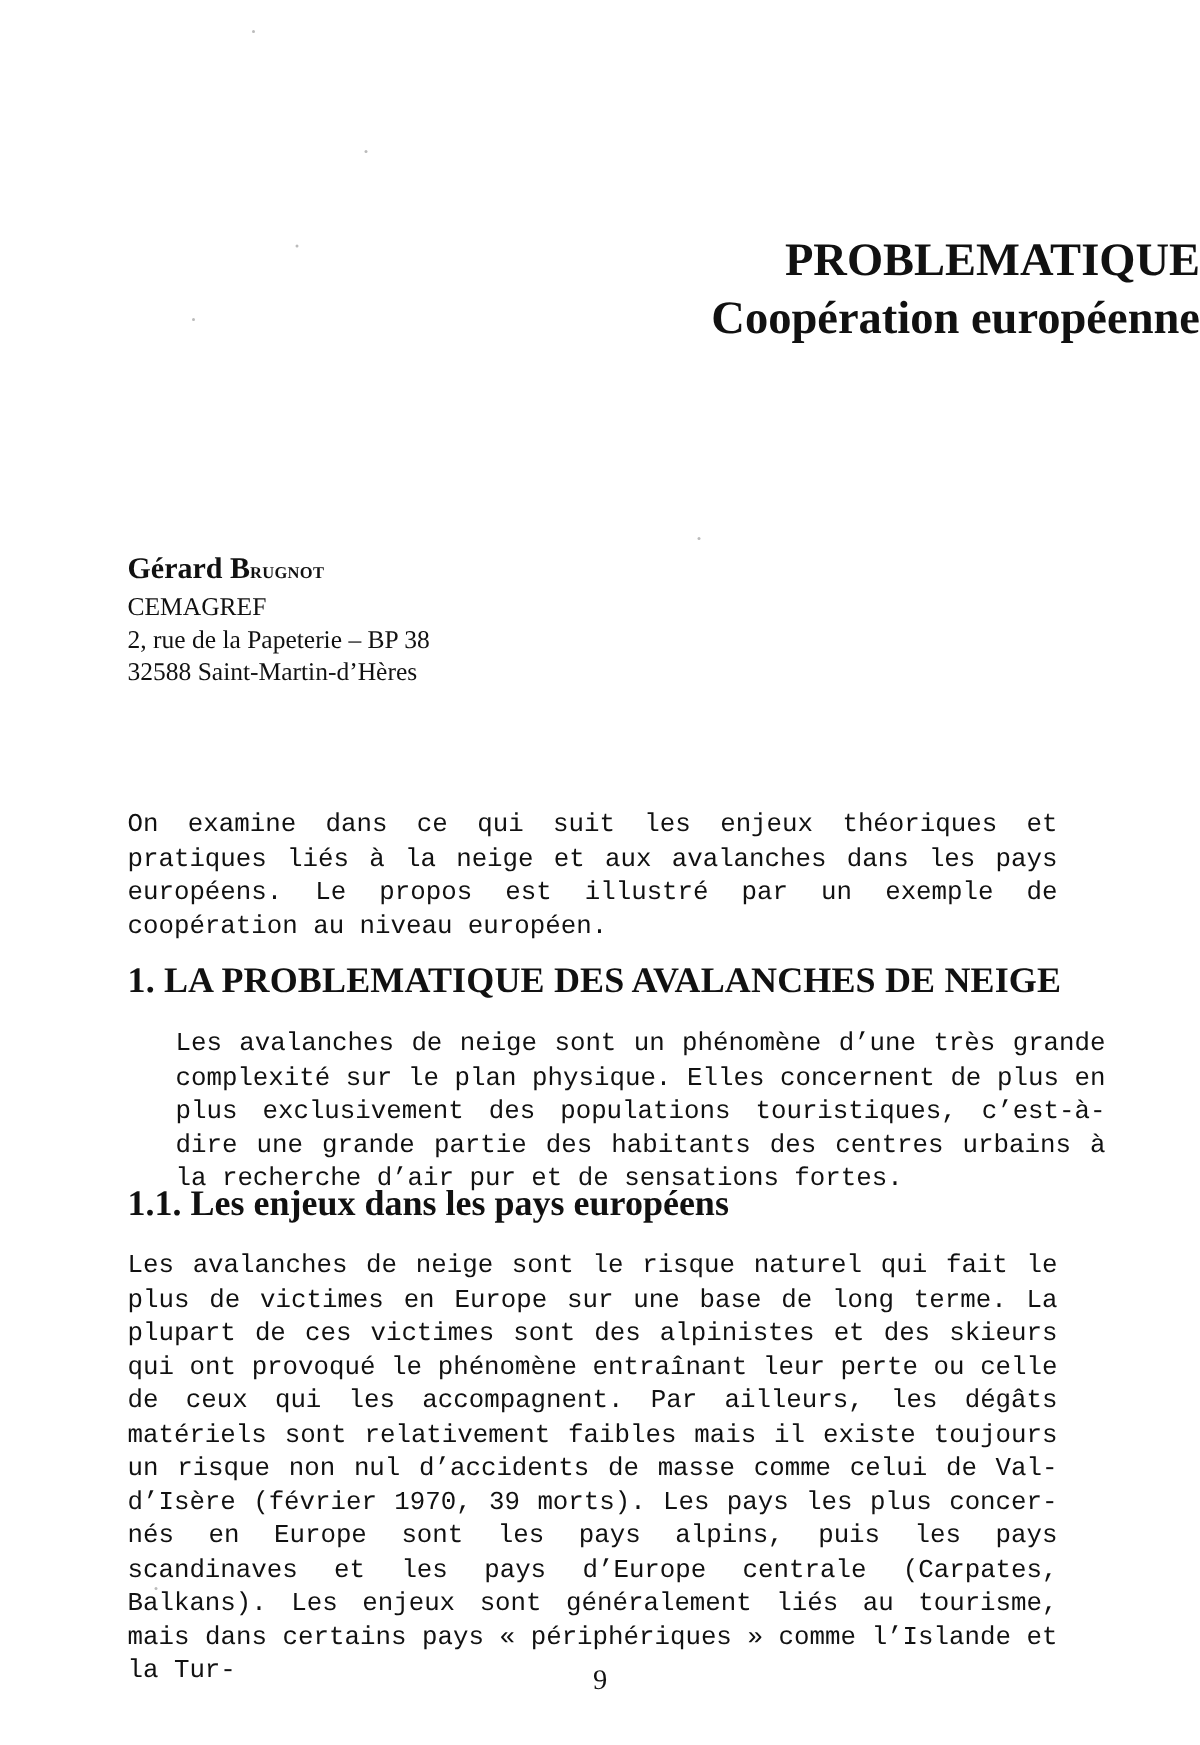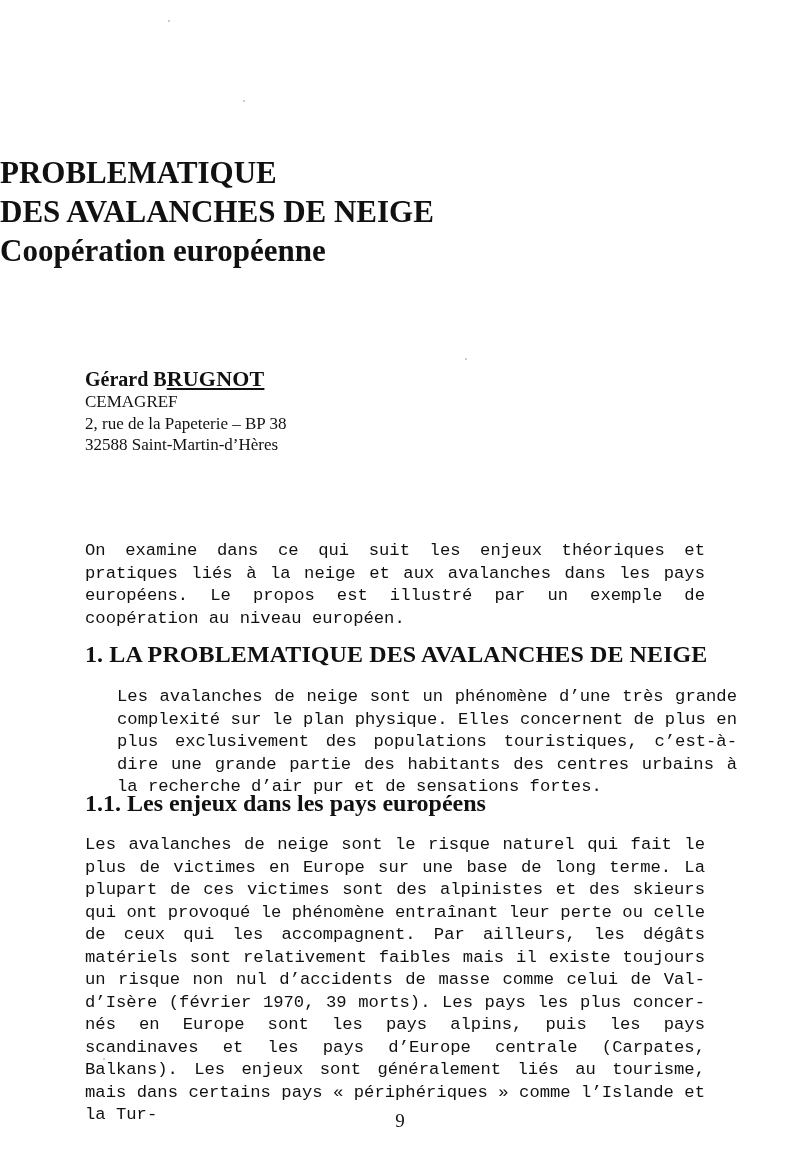--- a/index.html
+++ b/index.html
@@ -18,42 +18,41 @@
     .page {
       position: absolute;
       left: 0; top: 0;
       width: 800px; height: 1163px;
     }
     .title-block {
       position: absolute;
       left: 0;
       width: 800px;
       top: 153px;
-      text-align: left;
+      text-align: right;
       font-weight: bold;
       font-size: 31px;
       line-height: 39px;
     }
     .title-block div { white-space: nowrap; }
     .author-block {
       position: absolute;
       left: 85px;
       top: 367px;
       font-size: 17px;
       line-height: 21.5px;
     }
     .author-name {
       font-weight: bold;
       font-size: 20px;
       line-height: 24px;
     }
     .author-name .sc {
-      font-size: 22px;
+      font-size: 11px;
       letter-spacing: 0.2px;
-      text-decoration: underline;
     }
     .content {
       position: absolute;
       left: 85px;
       width: 620px;
       font-size: 17.2px;
       line-height: 22.5px;
       text-align: justify;
       font-family: Liberation Mono, monospace;
     }
@@ -100,21 +99,20 @@
 
   <span class="speck" style="left:168px;top:20px;"></span>
   <span class="speck" style="left:243px;top:100px;"></span>
   <span class="speck" style="left:197px;top:163px;"></span>
   <span class="speck" style="left:128px;top:212px;"></span>
   <span class="speck" style="left:465px;top:358px;"></span>
   <span class="speck" style="left:103px;top:1058px;"></span>
 
   <div class="title-block">
     <div>PROBLEMATIQUE</div>
-    <div>DES AVALANCHES DE NEIGE</div>
     <div>Coopération européenne</div>
   </div>
 
   <div class="author-block">
     <div class="author-name"><span>Gérard</span> <span>B</span><span class="sc">RUGNOT</span></div>
     <div>CEMAGREF</div>
     <div>2, rue de la Papeterie – BP 38</div>
     <div>32588 Saint-Martin-d’Hères</div>
   </div>
 

